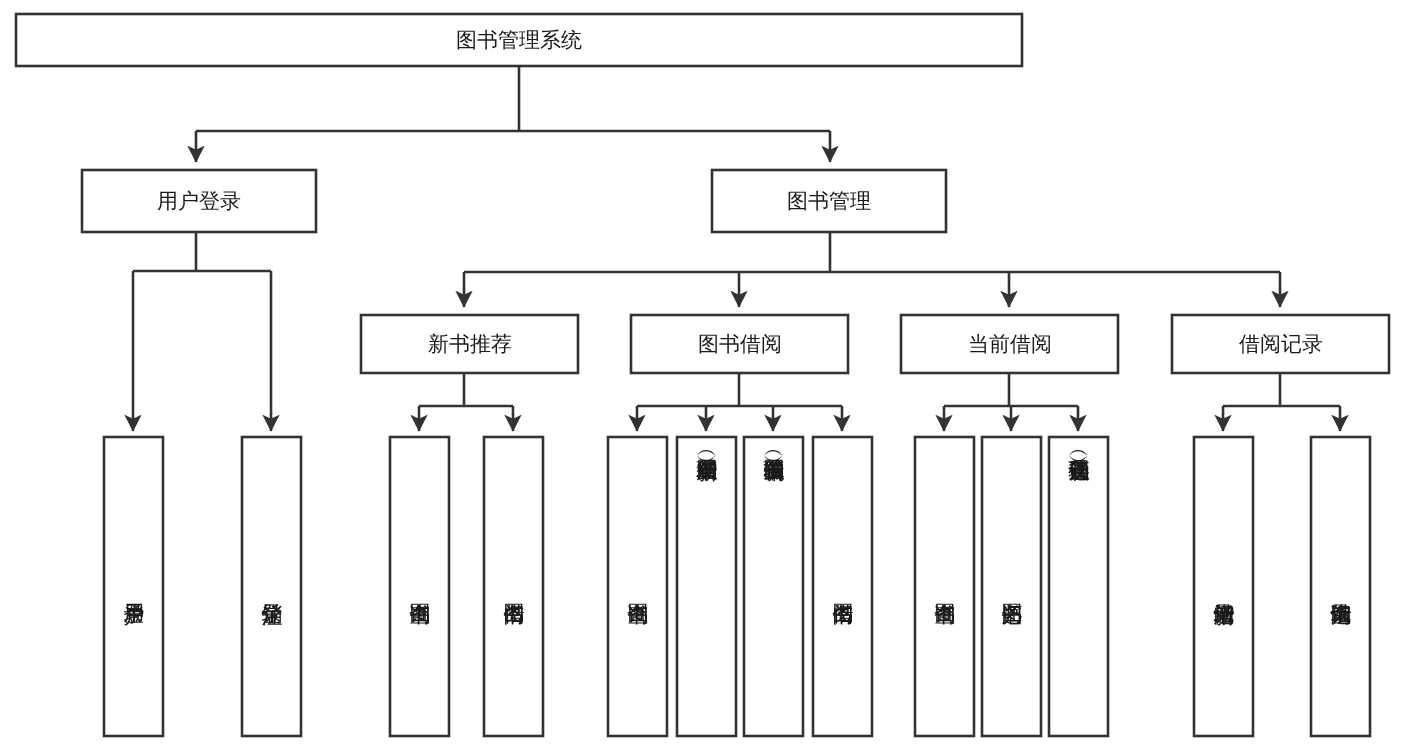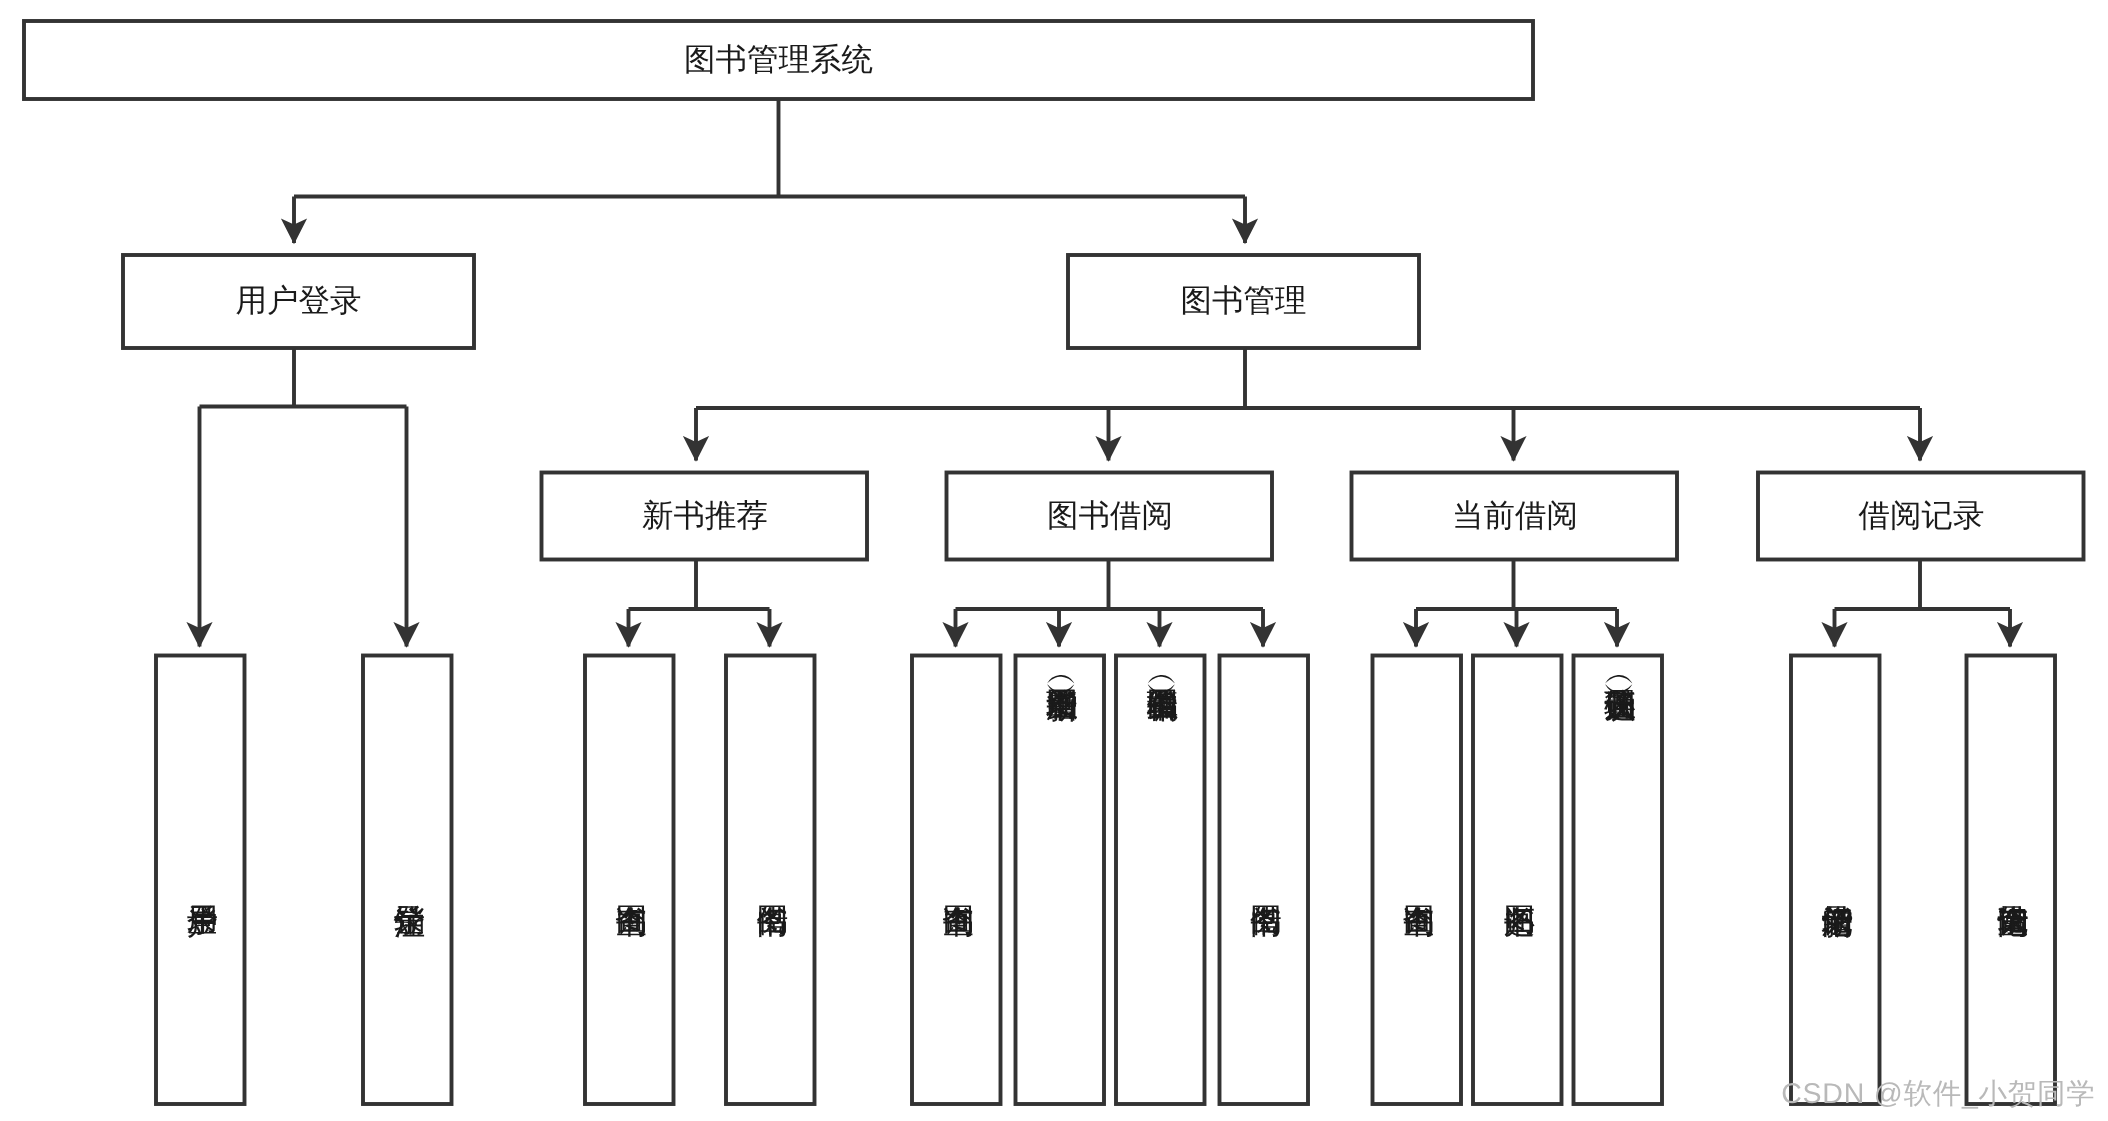--- a/index.html
+++ b/index.html
@@ -201,14 +201,13 @@
     <span style="writing-mode:vertical-rl; text-orientation:upright;">确认归还（管理员）</span>
   </div>
 
   <div class="node-label-v" style="left:1194px; top:437px; width:59px; height:299px; display:flex; align-items:center; justify-content:center;">
     <span style="writing-mode:vertical-rl; text-orientation:upright;">新增借阅记录</span>
   </div>
   <div class="node-label-v" style="left:1311px; top:437px; width:59px; height:299px; display:flex; align-items:center; justify-content:center;">
     <span style="writing-mode:vertical-rl; text-orientation:upright;">查询借阅记录</span>
   </div>
 
-  <div class="watermark">CSDN @软件_小贺同学</div>
 </div>
 
 </body></html>

